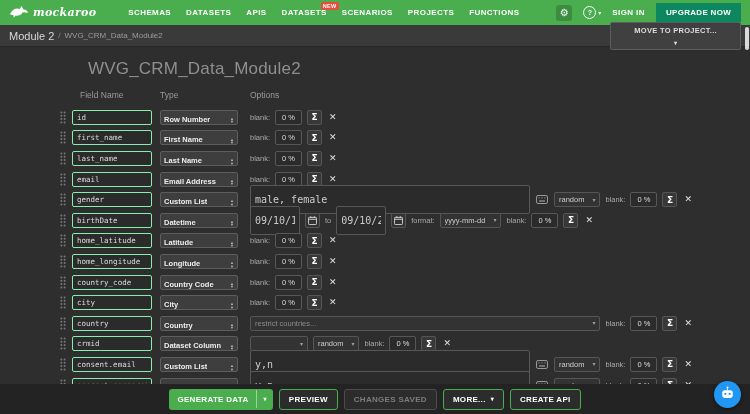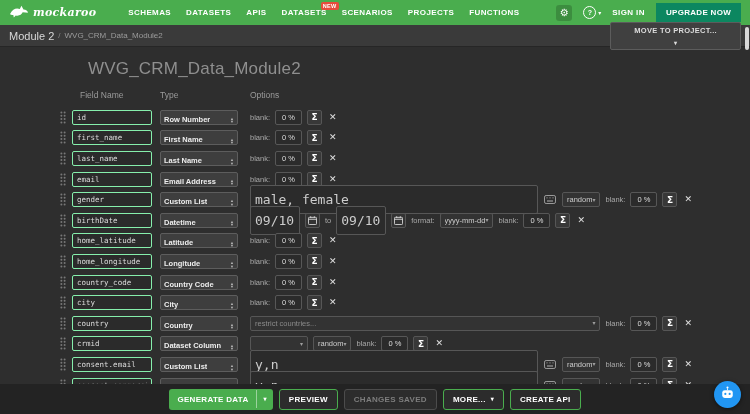--- a/index.html
+++ b/index.html
@@ -39,27 +39,27 @@
 
   .rows{margin-left:60px;padding-right:56px;}
   .row{display:flex;align-items:center;height:20.6px;}
   .drag{width:12px;display:flex;align-items:center;cursor:grab;}
   .fname{width:80px;height:15px;box-sizing:border-box;background:#2b2b2b;border:1px solid #86efac;border-radius:2px;color:#ddd;font-family:"DejaVu Sans Mono",monospace;font-size:7.5px;padding:0 4px;}
   .type-select{width:78px;height:15px;box-sizing:border-box;margin-left:8px;background:#3e3e3e;border:1px solid #5d5d5d;border-radius:2px;display:flex;align-items:flex-end;justify-content:space-between;padding:0 3px;cursor:pointer;flex:none;}
   .type-label{color:#eee;font-size:7.5px;font-weight:bold;white-space:nowrap;overflow:hidden;}
   .stepper{display:flex;flex-direction:column;color:#b5b5b5;font-size:4px;line-height:3.4px;}
   .opts{display:flex;align-items:center;margin-left:12px;gap:5px;flex:1;min-width:0;}
   .lbl{color:#a8a8a8;font-size:7.5px;white-space:nowrap;}
-  .text-input{height:29px;box-sizing:border-box;background:#2b2b2b;border:1px solid #575757;border-radius:2px;color:#ccc;font-family:"DejaVu Sans Mono",monospace;font-size:13px;padding:0 4px;}
+  .text-input{height:29px;box-sizing:border-box;background:#2b2b2b;border:1px solid #575757;border-radius:2px;color:#ccc;font-family:"DejaVu Sans Mono",monospace;font-size:10px;padding:0 4px;}
   .blank-input{width:27px;height:15px;box-sizing:border-box;background:#2b2b2b;border:1px solid #575757;border-radius:2px;color:#ddd;font-size:7.5px;text-align:center;padding:0;}
   .sigma-btn{width:15px;height:15px;box-sizing:border-box;background:#383838;border:1px solid #565656;border-radius:2px;color:#fff;font-size:9px;font-weight:bold;display:flex;align-items:center;justify-content:center;padding:0;font-family:"DejaVu Sans",sans-serif;}
   .close-btn{background:none;border:none;color:#e0e0e0;font-size:9px;padding:0 2px;line-height:1;}
   .icon-btn{background:none;border:none;padding:0 1px;display:flex;align-items:center;}
   .cal-btn{width:15px;height:15px;box-sizing:border-box;background:#333;border:1px solid #565656;border-radius:2px;display:flex;align-items:center;justify-content:center;padding:0;}
-  .mini-select{display:inline-flex;align-items:center;justify-content:space-between;gap:0;height:15px;box-sizing:border-box;background:#333;border:1px solid #565656;border-radius:2px;color:#ccc;font-size:7.5px;padding:0 4px;cursor:pointer;white-space:nowrap;flex:none;}
+  .mini-select{display:inline-flex;align-items:center;justify-content:space-between;gap:8px;height:15px;box-sizing:border-box;background:#333;border:1px solid #565656;border-radius:2px;color:#ccc;font-size:7.5px;padding:0 4px;cursor:pointer;white-space:nowrap;flex:none;}
   .mini-select .caret{color:#9e9e9e;}
   .sel-label{white-space:nowrap;overflow:hidden;}
   .placeholder{color:#8a8a8a;}
   .grow{flex:1 1 auto;min-width:0;}
 
   
   .footer{position:absolute;left:0;bottom:0;width:750px;height:30px;background:#232323;display:flex;align-items:center;justify-content:center;gap:6px;}
   .btn-green{background:#4aad4e;border:none;border-radius:3px;color:#fff;font-size:8px;font-weight:bold;letter-spacing:.3px;display:flex;align-items:center;padding:0;overflow:hidden;}
   .btn-green .main{padding:6px 8px;}
   .btn-green .split{padding:6px 6px;border-left:1px solid rgba(255,255,255,.45);display:flex;align-items:center;}

